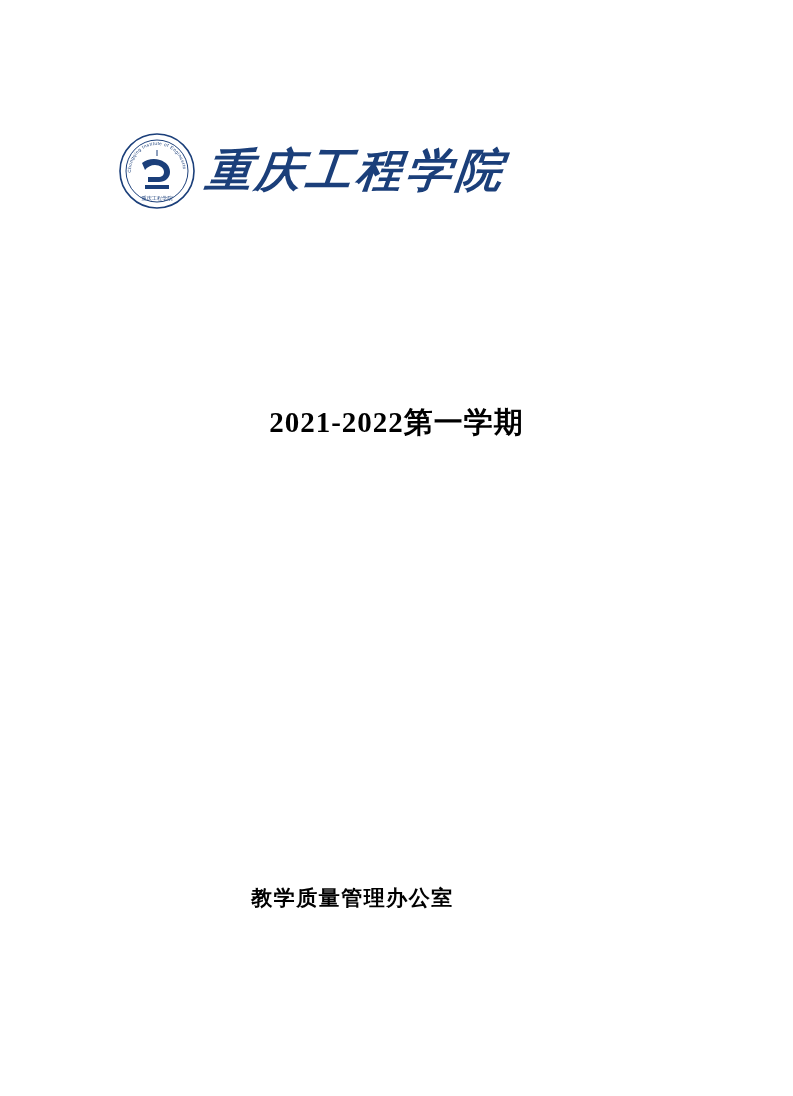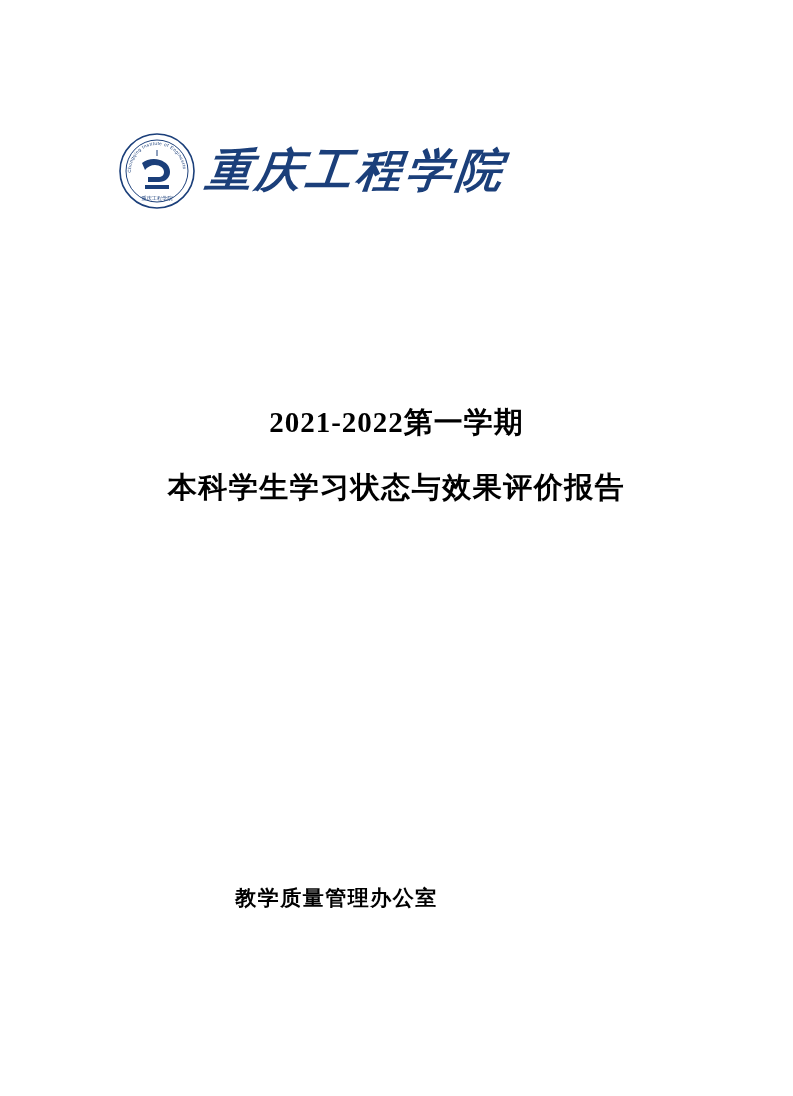--- a/index.html
+++ b/index.html
@@ -94,20 +94,21 @@
     letter-spacing: 1.5px;
   }
 
   
   .issuer-block {
     position: absolute;
     left: 0;
     top: 888px;
     width: 673px;
     text-align: center;
+    padding-left: 16px;
   }
 
   .issuer-line {
     font-family: "Liberation Serif", "DejaVu Serif", serif;
     font-size: 21px;
     font-weight: 700;
     color: #000000;
     line-height: 1;
     letter-spacing: 1.5px;
     margin: 0;
@@ -140,20 +141,19 @@
     </div>
 
     <div class="logo-wordmark">
       <span class="logo-wordmark-text">重庆工程学院</span>
     </div>
 
   </div>
 
   <div class="title-block">
     <div class="title-line title-line-1">2021-2022第一学期</div>
-    <div class="title-line title-line-2">本科学生学习状态与效果评价报告</div>
   </div>
 
   <div class="issuer-block">
     <div class="issuer-line issuer-org">教学质量管理办公室</div>
   </div>
 
 </div>
 
 </body></html>

